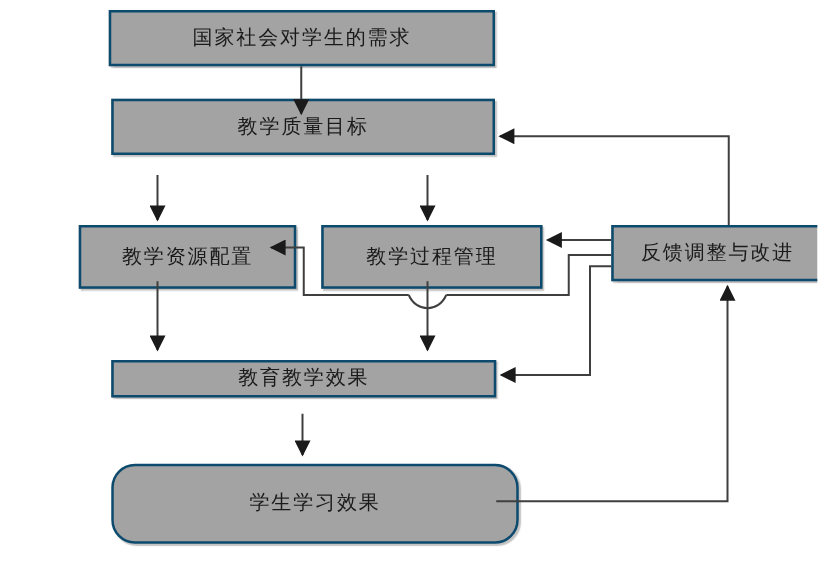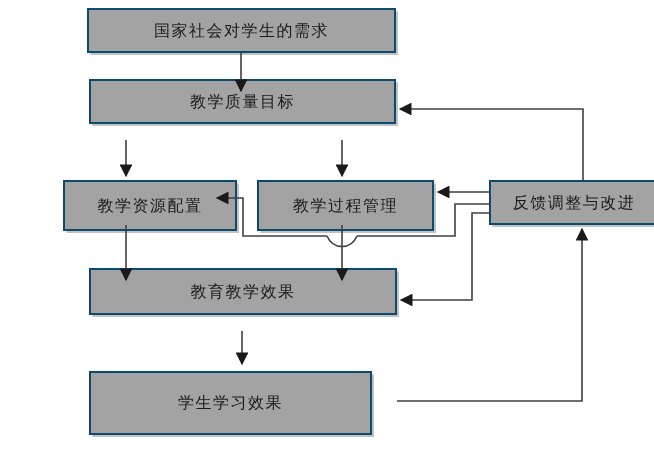--- a/index.html
+++ b/index.html
@@ -12,22 +12,22 @@
     border:2px solid #0c4a6e;display:flex;align-items:center;justify-content:center;
     flex-direction:column;color:#1a1a1a;font-size:16px;letter-spacing:1.5px;
     box-shadow:1.5px 1.5px 1px rgba(120,120,120,0.45);
     text-align:center;line-height:24px;
   }
   #node-demand  {left:87px; top:8px;  width:309px;height:45px;}
   #node-quality {left:89px; top:79px; width:307px;height:45px;}
   #node-resource{left:24px; top:180px;width:174px;height:51px;margin-left:39px;}
   #node-process {left:257px;top:180px;width:177px;height:51px;}
   #node-feedback{left:489px;top:180px;width:170px;height:45px;}
-  #node-effect  {left:89px; top:268px;width:308px;height:47px;}
-  #node-student {left:89px; top:371px;width:283px;height:64px;}
+  #node-effect  {left:89px; top:288px;width:308px;height:30px;}
+  #node-student {left:89px; top:371px;width:326px;height:64px;border-radius:19px;}
   svg.wires{position:absolute;left:0;top:0;pointer-events:none;}
   svg .w{fill:none;stroke:#3f3f3f;stroke-width:1.6px;}
 </style>
 </head>
 <body>
 
 <div id="stage">
 
   <div class="node" id="node-demand">
     <span>国家社会对学生的需求</span>

